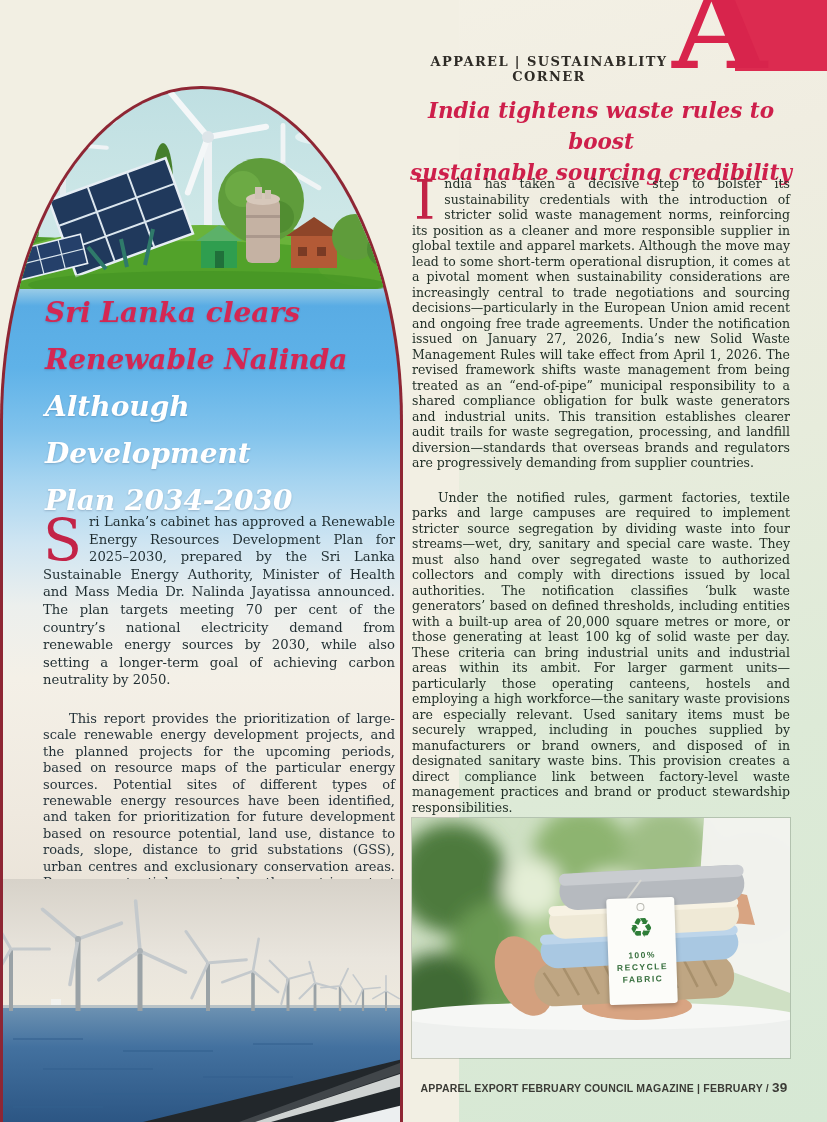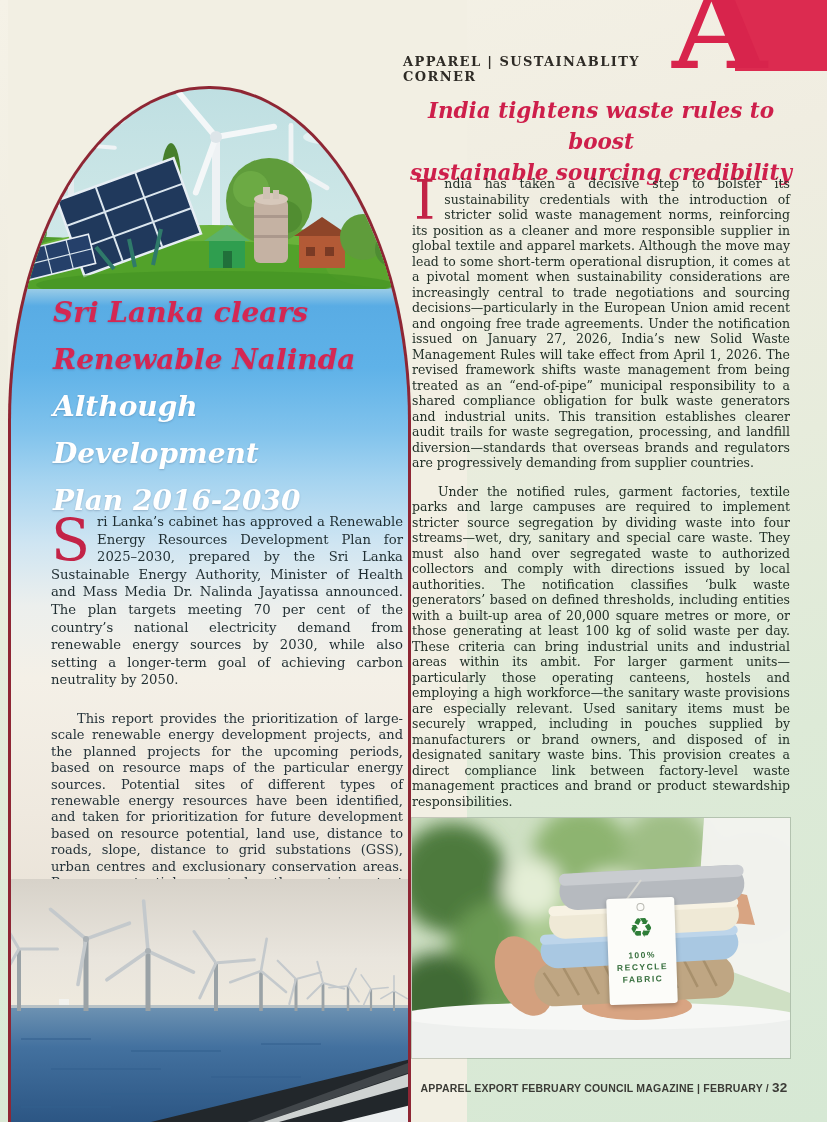--- a/index.html
+++ b/index.html
@@ -1,20 +1,20 @@
 <!DOCTYPE html>
 <html><head>
 <meta charset="utf-8">
 <style>
   html,body{margin:0;padding:0;background:#888;}
   .page{position:relative;width:827px;height:1122px;overflow:hidden;margin:0 auto;
         background:linear-gradient(165deg,#f5f2e7 0%,#f0ede1 25%,#e7ecdc 48%,#ddead7 70%,#d6e8d4 100%);
         font-family:"DejaVu Serif",serif;}
   
-  .left-col{position:absolute;left:8px;top:0;width:459px;height:1122px;background:#f2efe3;}
+  .left-col{position:absolute;left:0;top:0;width:459px;height:1122px;background:#f2efe3;}
   .arch{position:absolute;left:0;top:86px;width:403px;height:1036px;box-sizing:border-box;
         border:3px solid #8e2634;border-bottom:none;
         border-radius:201px 201px 0 0 / 335px 335px 0 0;overflow:hidden;
         background:linear-gradient(180deg,#bfdfe2 0%,#cde7e7 12%,#cfe6e9 18%,
           #59ace4 21%,#5fb2e8 27%,#7fc2ec 33%,#a6d4f0 38%,#cfe5f2 44%,
           #ecefed 50%,#f4f0e7 57%,#efe9df 70%,#e9e2d7 80%,#e6ded2 100%);}
   .illus{position:absolute;top:0;left:0;width:397px;height:200px;}
   .l-title{position:absolute;top:200px;left:42px;width:330px;
            font-style:italic;font-weight:bold;font-size:28px;line-height:47px;
            text-shadow:0 1px 2px rgba(40,60,90,.25);}
@@ -23,27 +23,27 @@
   .l-body{position:absolute;top:424px;left:40px;width:352px;color:#1f2d31;
           font-size:13.2px;line-height:17.6px;text-align:justify;}
   .l-body .p2{margin-top:22px;font-size:13px;line-height:16.4px;text-indent:26px;color:#25333a;}
   .dropcap-s{float:left;color:#c32347;font-size:57px;line-height:46px;padding:4px 7px 0 0;font-weight:400;}
   .ocean{position:absolute;left:0;bottom:0;width:400px;height:243px;}
   
   .right-col{position:absolute;left:403px;top:0;width:424px;height:1122px;}
   .logo-block{position:absolute;top:0;right:0;width:92px;height:71px;background:#dc2b50;}
   .logo-a{position:absolute;top:-36px;right:60px;font-size:122px;line-height:1;
           font-weight:bold;color:#d8244c;z-index:2;}
-  .kicker{position:absolute;top:54px;left:0;width:292px;
+  .kicker{position:absolute;top:54px;left:0;width:292px;text-align:center;
           font-size:13px;font-weight:700;letter-spacing:1.4px;color:#2e2b26;}
   .r-title{position:absolute;top:95px;left:0;width:396px;text-align:center;
            font-style:italic;font-weight:bold;font-size:21.5px;line-height:31px;color:#ce1f4b;}
   .r-body{position:absolute;top:176px;left:9px;width:378px;color:#223028;
           font-size:12.5px;line-height:15.5px;text-align:justify;}
-  .r-body .p2{margin-top:13px;text-indent:26px;}
+  .r-body .p2{margin-top:19px;text-indent:26px;}
   .dropcap-i{float:left;color:#c32347;font-size:54px;line-height:42px;padding:4px 9px 0 2px;font-weight:400;}
   .photo{position:absolute;top:818px;left:9px;width:378px;height:240px;overflow:hidden;
          box-shadow:0 0 0 1px rgba(60,80,60,.25);}
   .photo svg{position:absolute;top:0;left:0;}
   .tag{position:absolute;left:196px;top:80px;width:68px;height:106px;background:#fcfcf9;
        border-radius:3px;transform:rotate(-2deg);box-shadow:0 2px 5px rgba(0,0,0,.25);
        text-align:center;font-family:"Liberation Sans",sans-serif;color:#38703f;}
   .tag-hole{width:6px;height:6px;border:1.5px solid #b9b9b2;border-radius:50%;margin:5px auto 2px;}
   .recycle{font-size:27px;line-height:30px;color:#2e7d38;}
   .tag-line{font-size:8.5px;font-weight:bold;letter-spacing:1.5px;line-height:12px;}
@@ -143,21 +143,21 @@
         <circle cx="16" cy="142" r="20" fill="#4e8c33"></circle>
         <circle cx="352" cy="148" r="23" fill="#5f9c3b"></circle>
         <circle cx="382" cy="160" r="18" fill="#4e8c33"></circle>
         <ellipse cx="205" cy="196" rx="180" ry="14" fill="#3f8f21" opacity=".55"></ellipse>
       </svg>
 
       <div class="l-title">
         <div class="crimson">Sri Lanka clears</div>
         <div class="crimson">Renewable Nalinda</div>
         <div class="white">Although Development</div>
-        <div class="white">Plan 2016-2030</div>
+        <div class="white">Plan 2034-2030</div>
       </div>
 
       <div class="l-body">
         <p class="p1" style="margin:0"><span class="dropcap-s">S</span><span>ri Lanka’s cabinet has approved a Renewable Energy Resources Development Plan for 2025–2030, prepared by the Sri Lanka Sustainable Energy Authority, Minister of Health and Mass Media Dr. Nalinda Jayatissa announced. The plan targets meeting 70 per cent of the country’s national electricity demand from renewable energy sources by 2030, while also setting a longer-term goal of achieving carbon neutrality by 2050.</span></p>
         <p class="p2" style="margin-bottom:0">This report provides the prioritization of large-scale renewable energy development projects, and the planned projects for the upcoming periods, based on resource maps of the particular energy sources. Potential sites of different types of renewable energy resources have been identified, and taken for prioritization for future development based on resource potential, land use, distance to roads, slope, distance to grid substations (GSS), urban centres and exclusionary conservation areas. Resource potential was rated as the most important criterion. Access to GSS was not considered as a criterion for wind and solar plants above 100 MW.</p>
       </div>
 
       <svg class="ocean" viewBox="0 0 400 243">
         <defs>
           <linearGradient id="skyg" x1="0" y1="0" x2="0" y2="1">
@@ -332,17 +332,17 @@
         <div class="recycle">♻</div>
         <div style="margin-top:6px">
           <div class="tag-line">100%</div>
           <div class="tag-line">RECYCLE</div>
           <div class="tag-line">FABRIC</div>
         </div>
       </div>
     </div>
 
     <div class="footer">
-      <span>APPAREL EXPORT FEBRUARY COUNCIL MAGAZINE | FEBRUARY / </span><span class="pg">32</span>
+      <span>APPAREL EXPORT FEBRUARY COUNCIL MAGAZINE | FEBRUARY / </span><span class="pg">39</span>
     </div>
   </div>
 
 </div>
 
 </body></html>

